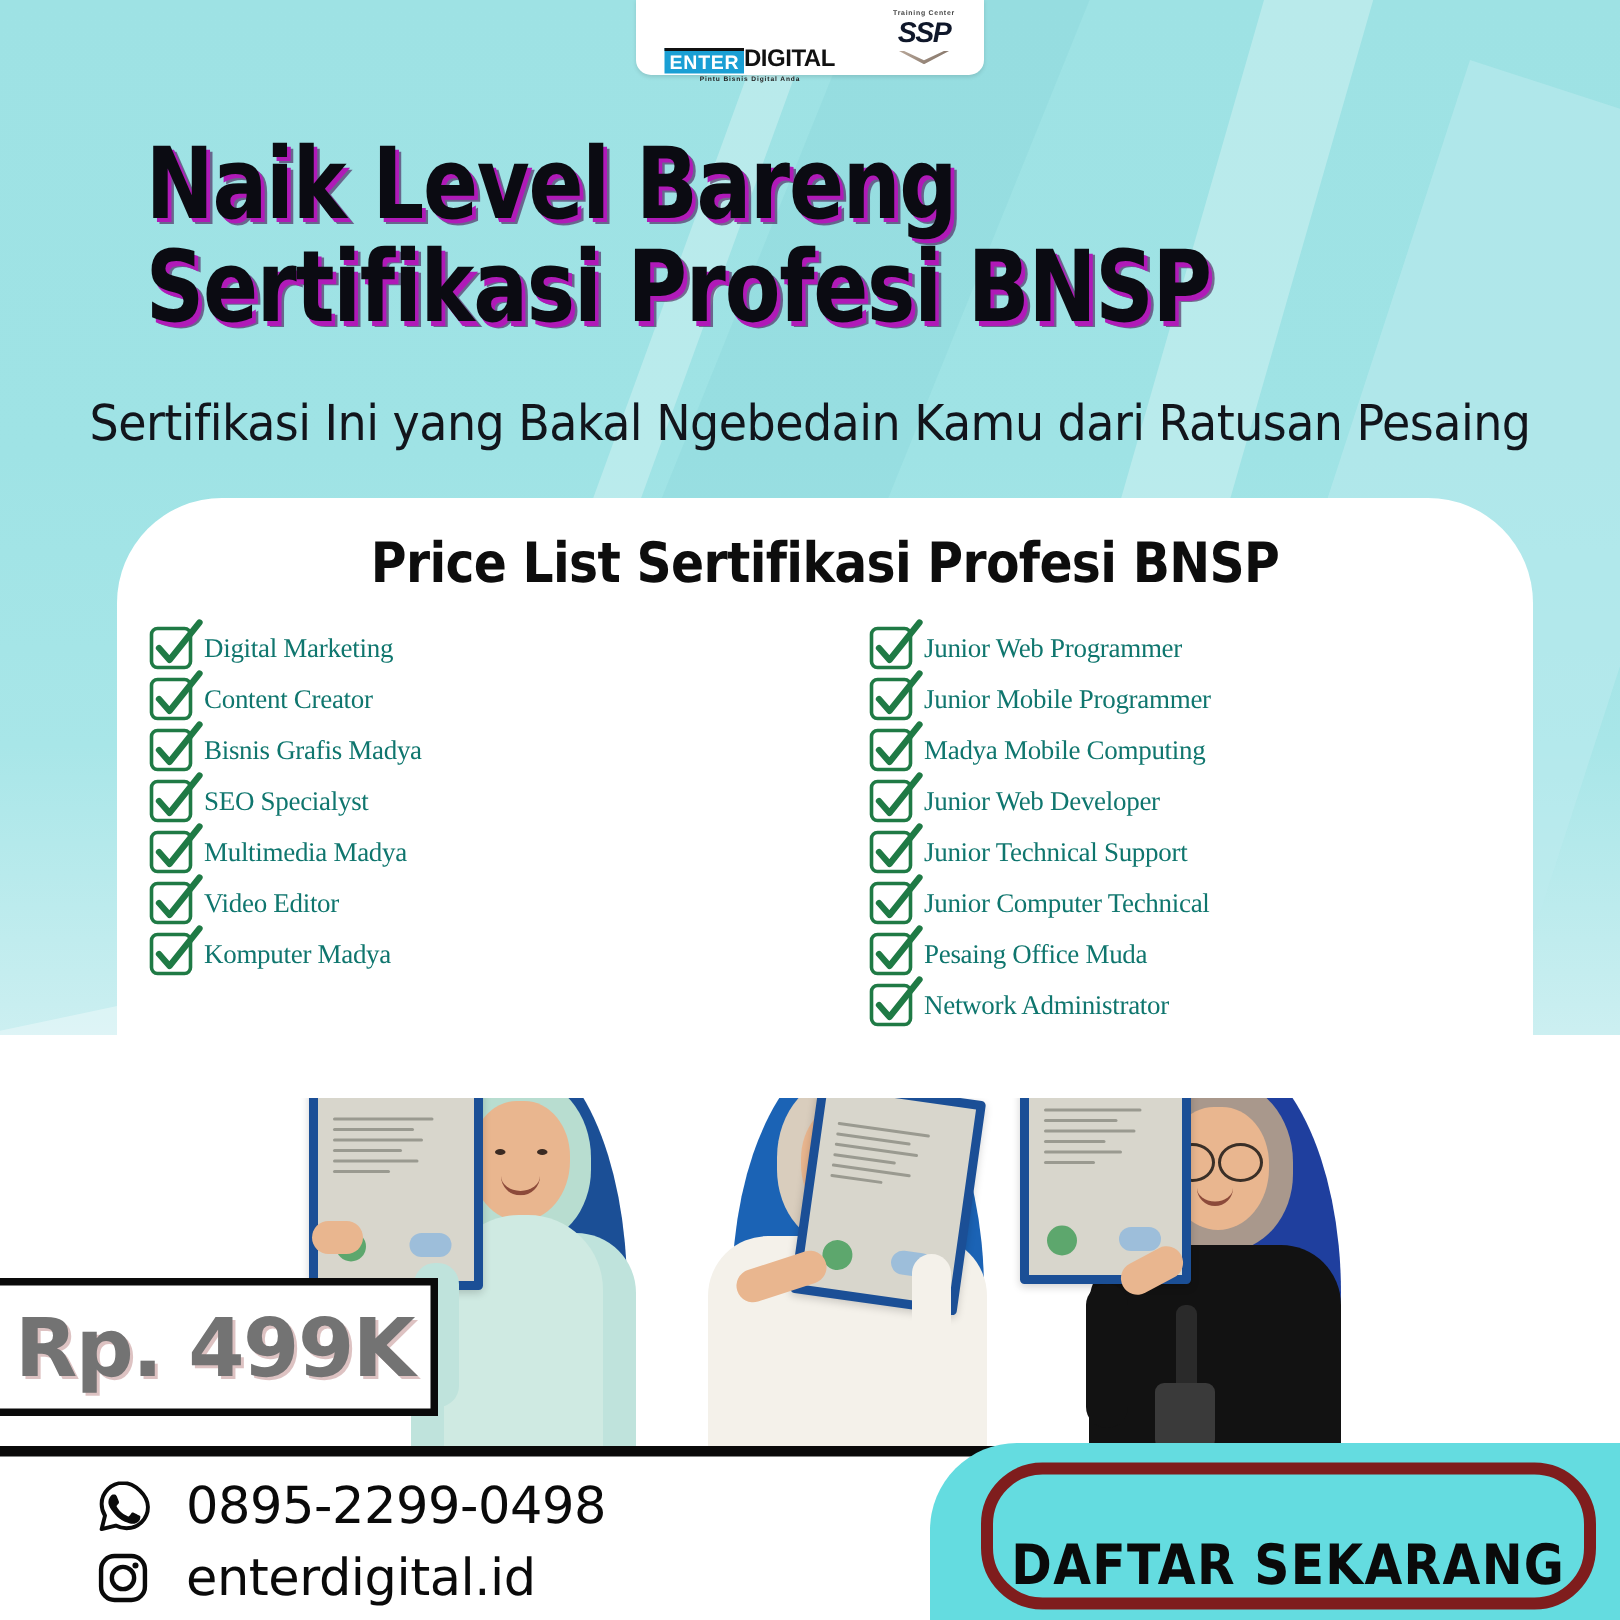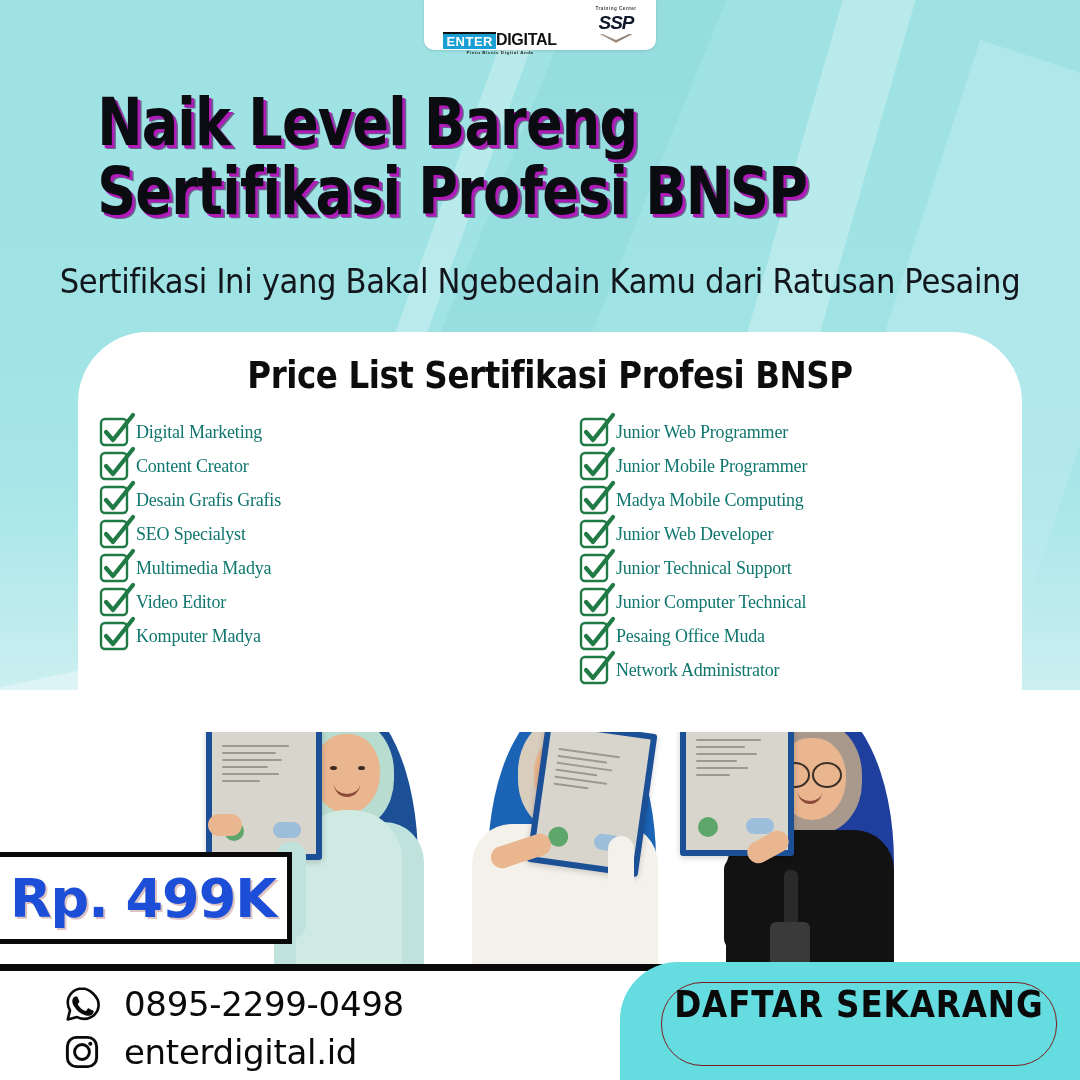--- a/index.html
+++ b/index.html
@@ -184,21 +184,21 @@
     width: 288px; height: 82px;
     background: #ffffff;
     border: 5px solid #0a0a0a;
     display: flex; align-items: center; justify-content: center;
     z-index: 7;
   }
   .price-text {
     font-family: "DejaVu Sans", sans-serif;
     font-weight: 700;
     font-size: 54px;
-    color: #1d4ed8;
+    color: #737373;
     letter-spacing: -1px;
     text-shadow: 2px 2px 0 rgba(120,10,12,0.25);
   }
 
   
   .bottom-rule {
     position: absolute; left: 0; top: 964px; width: 1080px; height: 7px;
     background: #0a0a0a; z-index: 8;
   }
   .bottom-area {
@@ -207,23 +207,23 @@
   }
   .cta-panel {
     position: absolute; left: 620px; top: 962px; width: 460px; height: 118px;
     background: #64dce0;
     border-top-left-radius: 58px;
     z-index: 9;
     display: flex; align-items: center; justify-content: center;
   }
   .cta-pill {
     width: 394px; height: 82px;
-    border: 1px solid #7f1d1d;
+    border: 8px solid #7f1d1d;
     border-radius: 41px;
-    display: flex; align-items: flex-start; justify-content: center;
+    display: flex; align-items: flex-end; justify-content: center;
     margin-left: 18px; margin-top: 6px;
   }
   .cta-text {
     font-family: "DejaVu Sans", sans-serif;
     font-weight: 700;
     font-size: 37px;
     color: #0a0a0a;
     letter-spacing: 1px;
     transform: scaleX(0.88);
     white-space: nowrap;
@@ -300,21 +300,21 @@
             </span>
             <span class="item-label">Content Creator</span>
           </div>
           <div class="item">
             <span class="chk">
               <svg width="38" height="38" viewBox="0 0 38 38">
                 <rect x="3" y="6" width="26" height="26" rx="4" ry="4" fill="none" stroke="#1f7a45" stroke-width="2.4"></rect>
                 <path d="M8 19 L15 27 L35 2" fill="none" stroke="#1f7a45" stroke-width="4.2" stroke-linecap="round" stroke-linejoin="round"></path>
               </svg>
             </span>
-            <span class="item-label">Desain Grafis Grafis</span>
+            <span class="item-label">Bisnis Grafis Madya</span>
           </div>
           <div class="item">
             <span class="chk">
               <svg width="38" height="38" viewBox="0 0 38 38">
                 <rect x="3" y="6" width="26" height="26" rx="4" ry="4" fill="none" stroke="#1f7a45" stroke-width="2.4"></rect>
                 <path d="M8 19 L15 27 L35 2" fill="none" stroke="#1f7a45" stroke-width="4.2" stroke-linecap="round" stroke-linejoin="round"></path>
               </svg>
             </span>
             <span class="item-label">SEO Specialyst</span>
           </div>

